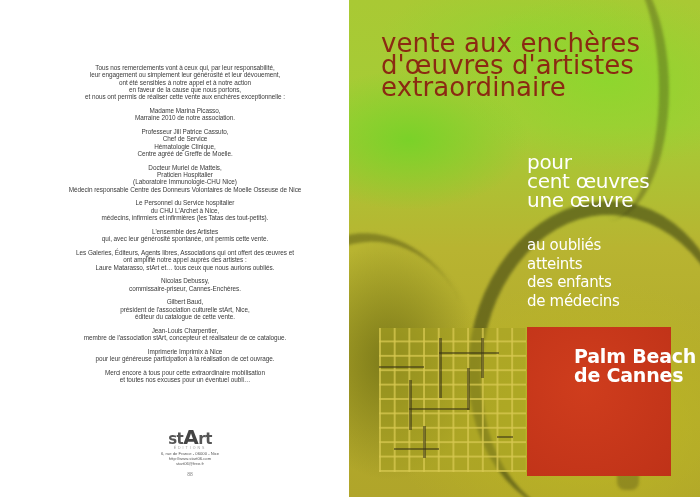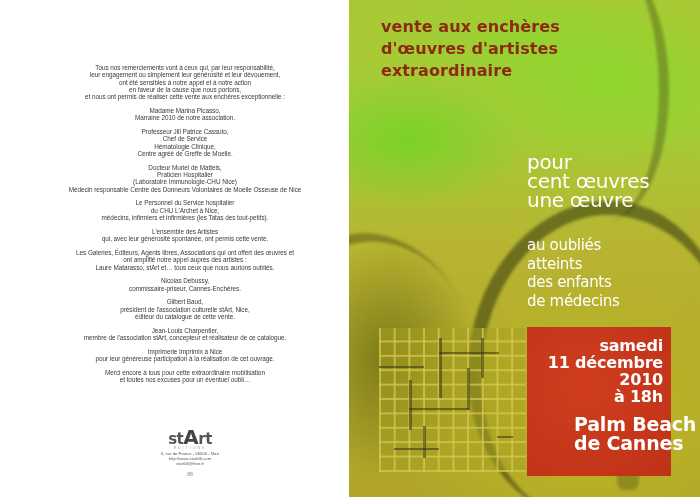--- a/index.html
+++ b/index.html
@@ -60,23 +60,23 @@
       background-color: rgba(165,160,35,0.55);
       background-image:
         linear-gradient(90deg, rgba(215,200,80,0.75) 2px, transparent 2px),
         linear-gradient(0deg, rgba(215,200,80,0.75) 2px, transparent 2px);
       background-size: 14.7px 14.4px;
     }
     .grid-strokes { position: absolute; inset: 0; }
     .gs { position: absolute; background: rgba(55,50,20,0.55); }
 
     .title {
-      position: absolute; left: 32px; top: 16px; width: 320px;
-      color: #8b2a12; font-family: "DejaVu Sans", sans-serif; font-weight: bold;
-      font-size: 16px; line-height: 22px; letter-spacing: 0.1px;
+      position: absolute; left: 32px; top: 32px; width: 320px;
+      color: #8b2a12; font-family: "DejaVu Sans", sans-serif; font-weight: normal;
+      font-size: 26px; line-height: 22px; letter-spacing: 0.1px;
     }
     .title span { display: block; white-space: nowrap; }
 
     .tagline {
       position: absolute; left: 178px; top: 153px;
       color: #ffffff; font-family: "DejaVu Sans", sans-serif; font-weight: normal;
       font-size: 20px; line-height: 19px; letter-spacing: -0.3px;
     }
     .tagline span { display: block; white-space: nowrap; }
 
@@ -207,24 +207,18 @@
   </div>
 
   <div class="benefit">
     <span>au oubliés</span>
     <span>atteints</span>
     <span>des enfants</span>
     <span>de médecins</span>
   </div>
 
   <div class="event-box">
-    <div class="event-date">
-      <span>samedi</span>
-      <span>11 décembre</span>
-      <span>2010</span>
-      <span>à 18h</span>
-    </div>
     <div class="event-venue">
       <span>Palm Beach</span>
       <span>de Cannes</span>
     </div>
   </div>
 </div>
 
 </body></html>

